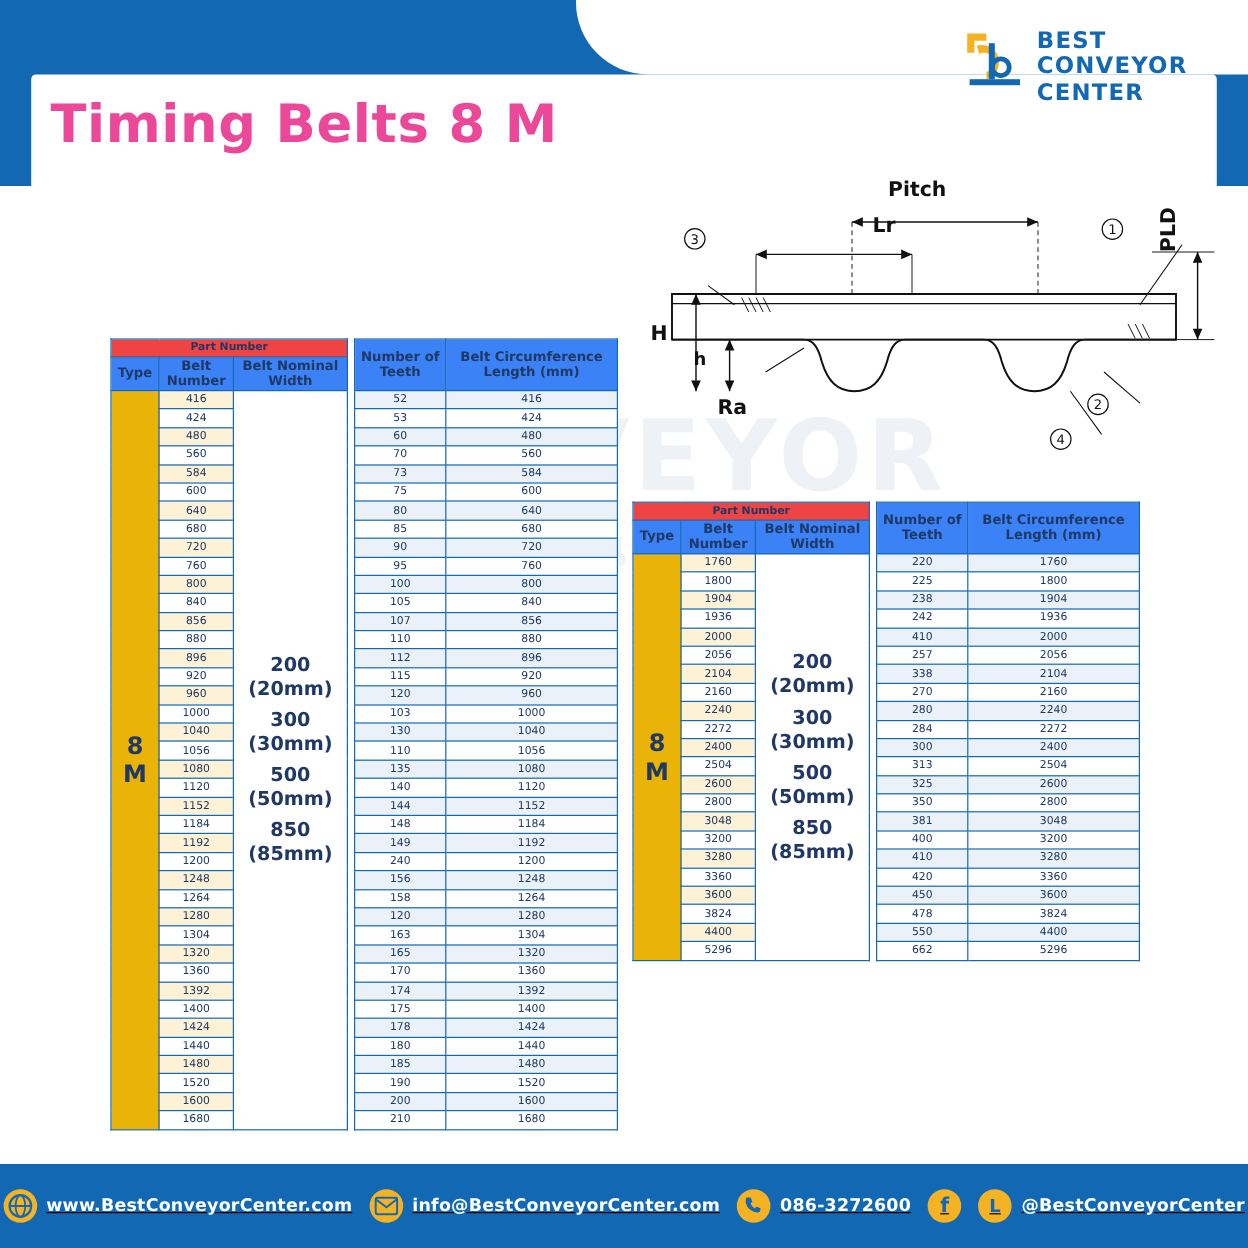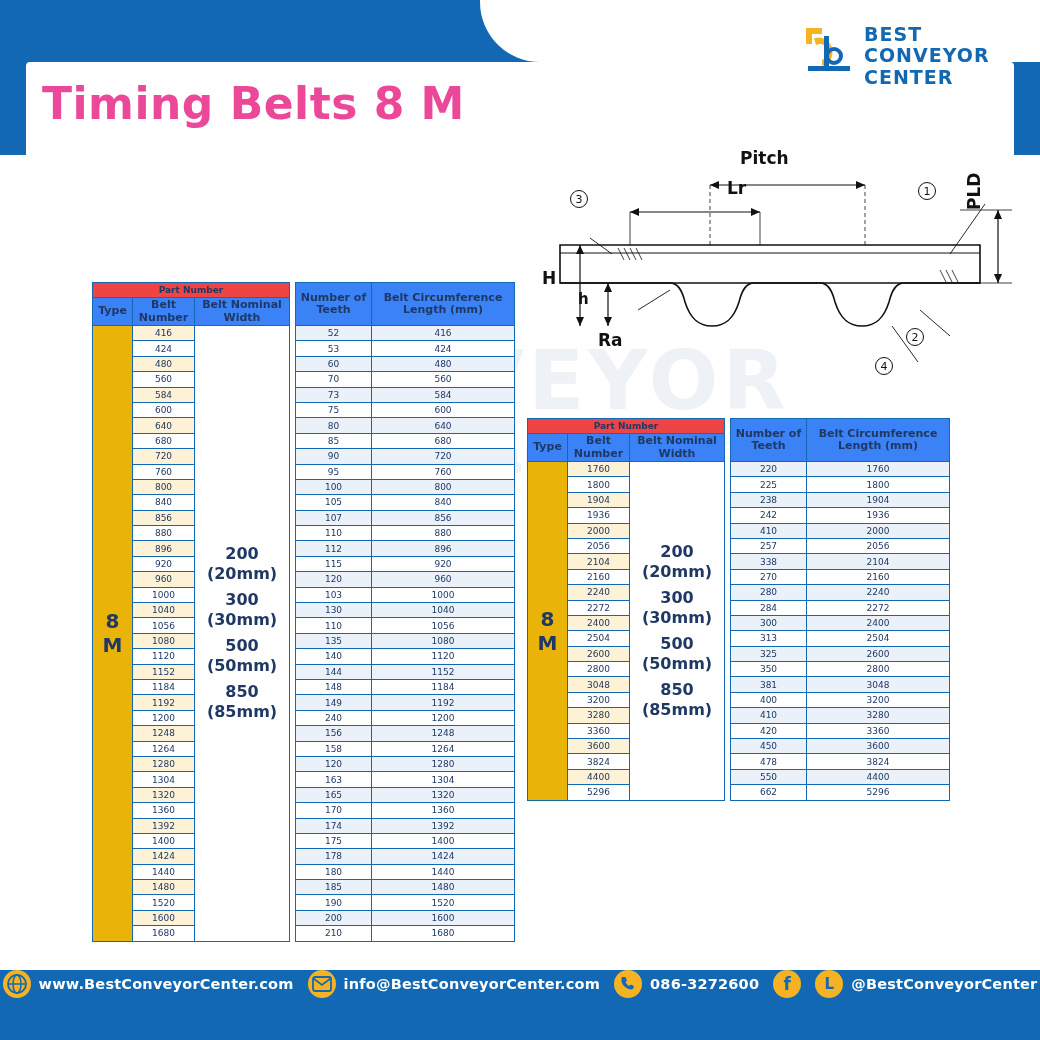--- a/index.html
+++ b/index.html
@@ -103,21 +103,21 @@
     font-family:"DejaVu Sans", sans-serif; color:#111; background:#fff;
   }
 
   
   .footer {
     position:absolute; left:0; bottom:0; width:1040px; height:70px;
     background:#1268b3;
   }
   .footer-inner {
     position:absolute; left:0; top:0; width:1040px; height:70px;
-    display:flex; align-items:flex-start; justify-content:center; gap:14px;
+    display:flex; align-items:center; justify-content:center; gap:14px;text-decoration:underline;
   }
   .fitem { display:flex; align-items:center; gap:8px; }
   .ftext {
     color:#ffffff; font-family:"DejaVu Sans", sans-serif;
     font-size:14.5px; font-weight:bold; letter-spacing:0.2px; white-space:nowrap;
   }
   .ficon {
     width:28px; height:28px; border-radius:50%; background:#f5b324;
     display:flex; align-items:center; justify-content:center;
     color:#1268b3; font-size:15px; font-weight:bold;

